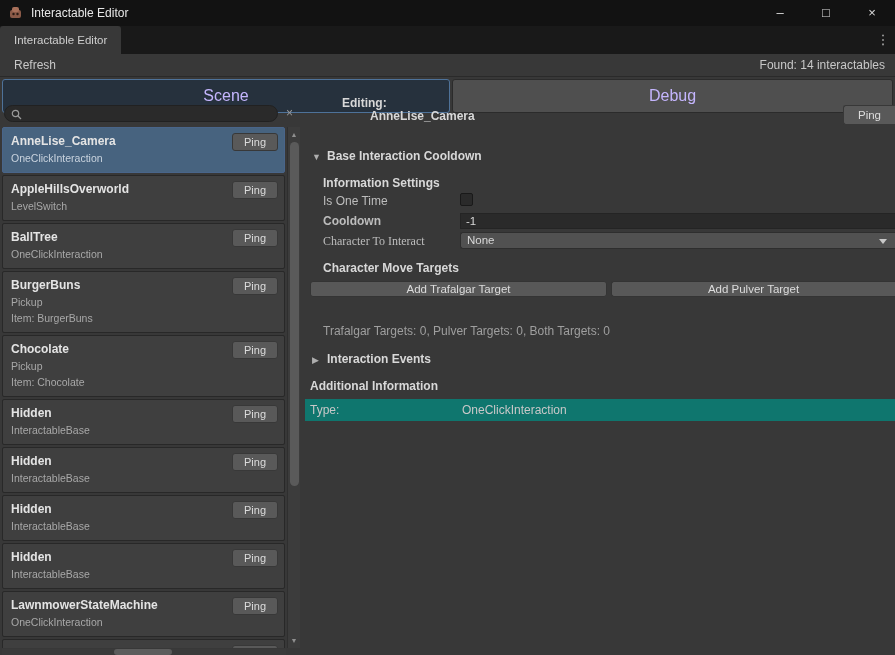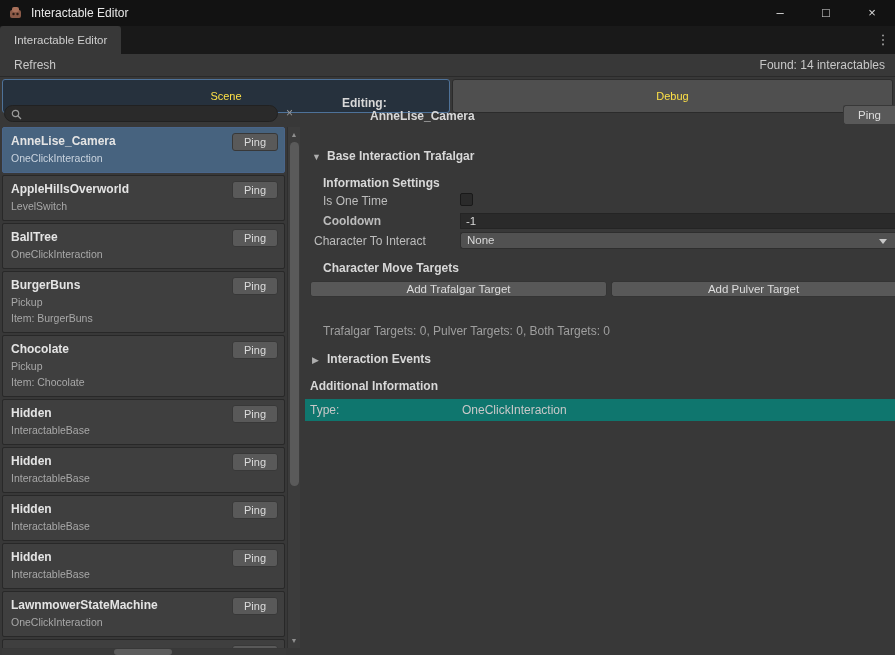--- a/index.html
+++ b/index.html
@@ -29,21 +29,21 @@
   
   .toolbar { position:absolute; top:54px; left:0; right:0; height:23px; background:#383838;
              border-bottom:1px solid #2a2a2a; }
   .refresh-btn { position:absolute; left:6px; top:2px; height:19px; line-height:19px; padding:0 8px;
                  color:#c8c8c8; font-size:12px; background:transparent; border:none; border-radius:3px; }
   .found-label { position:absolute; right:10px; top:2px; height:19px; line-height:19px;
                  color:#c8c8c8; font-size:12px; }
 
   
   .vt { position:absolute; top:79px; height:34px; text-align:center; line-height:16px;
-        font-size:11px; color:#fde047; border-radius:3px; }
+        font-size:16px; color:#c4b5fd; border-radius:3px; }
   .vt-scene { left:2px; width:448px; background:#26313d; border:1px solid #4e7299; }
   .vt-debug { left:452px; right:2px; background:#4f4f4f; border:1px solid #2b2b2b; }
 
   
   .searchbox { position:absolute; left:4px; top:105px; width:274px; height:17px;
                background:#2a2a2a; border:1px solid #212121; border-radius:9px; }
   .searchbox svg { position:absolute; left:6px; top:3px; }
   .searchbox input { position:absolute; left:20px; top:0; right:6px; height:15px;
                      background:transparent; border:none; outline:none; color:#dddddd; font-size:11px;
                      font-family:"Liberation Sans", sans-serif; }
@@ -87,21 +87,21 @@
   .fold-base-label { position:absolute; left:22px; top:53px; }
   .settings-header { position:absolute; left:18px; top:80px; }
 
   .lbl-onetime  { position:absolute; left:18px; top:98px; }
   .chk-onetime  { position:absolute; left:155px; top:97px; width:13px; height:13px;
                   background:#2a2a2a; border:1px solid #191919; border-radius:2px; }
   .lbl-cooldown { position:absolute; left:18px; top:118px;font-weight:bold; }
   .fld-cooldown { position:absolute; left:155px; right:0; top:117px; height:16px;
                   background:#2a2a2a; border:1px solid #242424; border-right:none;
                   color:#d8d8d8; font-size:11.5px; line-height:14px; padding-left:5px; }
-  .lbl-char     { position:absolute; left:9px; top:138px; }
+  .lbl-char     { position:absolute; left:18px; top:138px;font-family:Liberation Serif, serif; }
   .dd-char      { position:absolute; left:155px; right:0; top:136px; height:17px;
                   background:#515151; border:1px solid #2e2e2e; border-right:none;
                   border-radius:3px 0 0 3px; color:#d8d8d8; font-size:11.5px; line-height:15px;
                   padding-left:6px; }
   .dd-arrow { position:absolute; right:8px; top:6px; width:0; height:0;
               border-left:4px solid transparent; border-right:4px solid transparent;
               border-top:5px solid #c8c8c8; }
 
   .move-header { position:absolute; left:18px; top:165px; }
   .insp-btn { position:absolute; height:16px; background:#585858; border:1px solid #343434;
@@ -243,21 +243,21 @@
     <div class="hthumb"></div>
   </div>
 
   <div class="inspector">
 
     <span class="editing-label bold">Editing:</span>
     <span class="editing-value bold">AnneLise_Camera</span>
     <button class="editing-ping">Ping</button>
 
     <span class="foldout-tri fold-base-tri">▼</span>
-    <span class="fold-base-label bold">Base Interaction Trafalgar</span>
+    <span class="fold-base-label bold">Base Interaction Cooldown</span>
 
     <span class="settings-header bold">Information Settings</span>
 
     <span class="lbl-onetime row-label">Is One Time</span>
     <div class="chk-onetime"></div>
 
     <span class="lbl-cooldown row-label">Cooldown</span>
     <div class="fld-cooldown">-1</div>
 
     <span class="lbl-char row-label">Character To Interact</span>

